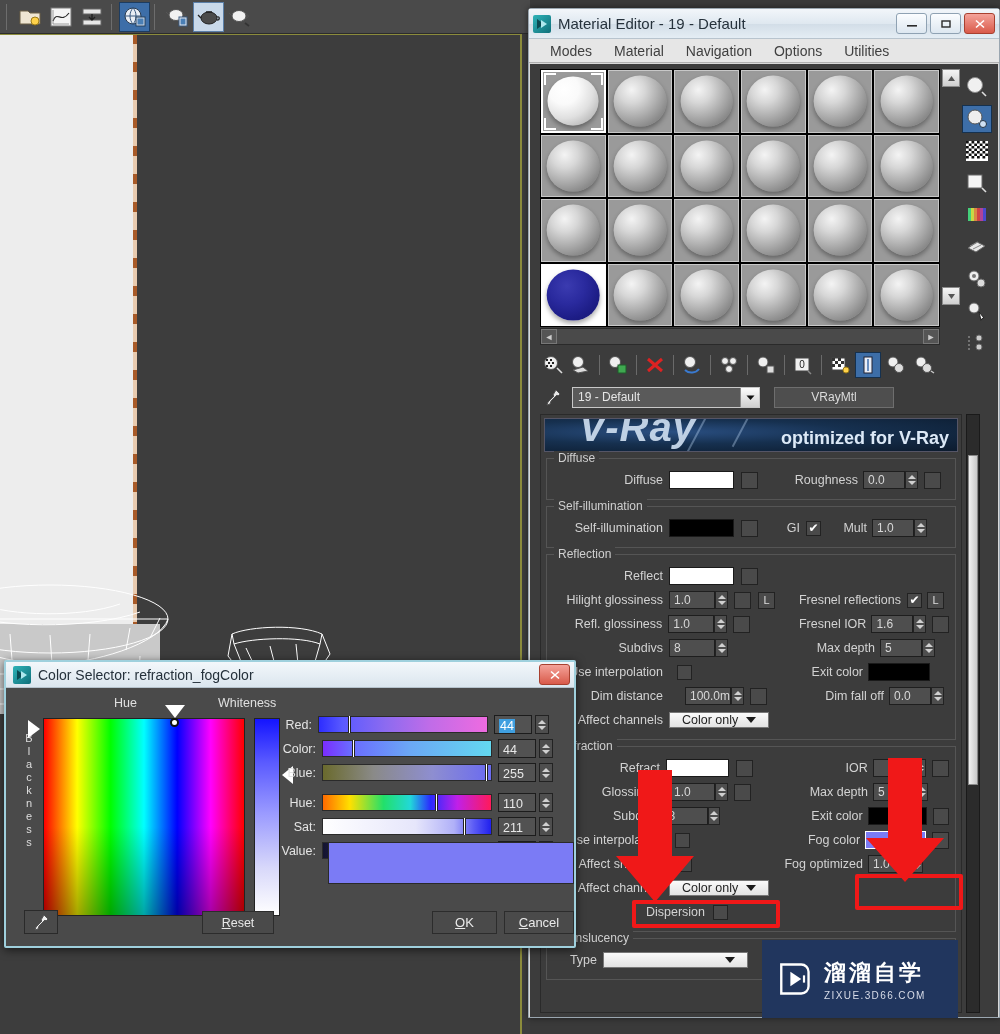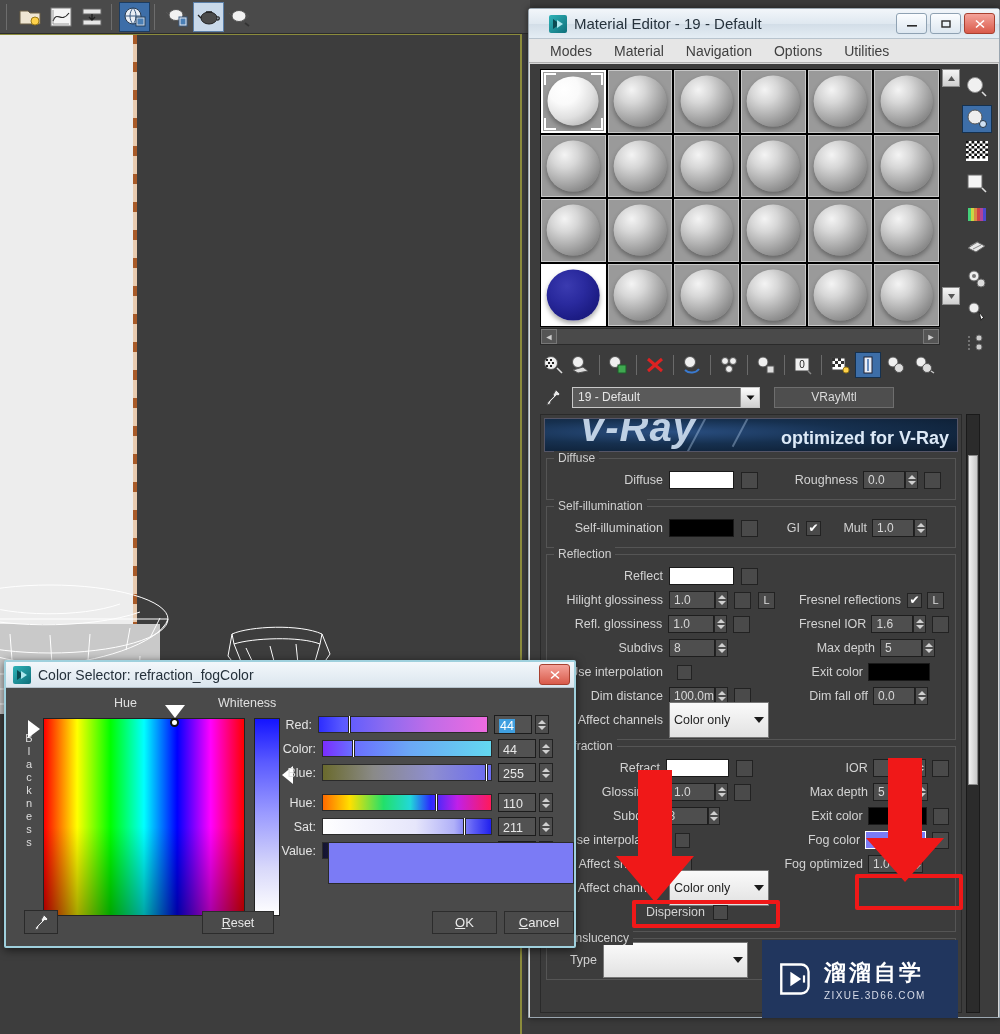--- a/index.html
+++ b/index.html
@@ -58,21 +58,21 @@
   
   .me-win {
     position: absolute; left: 528px; top: 8px; width: 472px; height: 1010px;
     background: #d8d8d8;
     border: 1px solid #9aa6b0;
     border-radius: 3px 3px 0 0;
     box-shadow: 0 0 6px rgba(0,0,0,.5);
   }
   .me-titlebar {
     height: 30px; background: linear-gradient(to bottom,#f2f6fa 0%, #dfe8f0 50%, #d2dde7 51%, #e4edf4 100%);
-    display: flex; align-items: center; padding: 0 4px 0 20px;
+    display: flex; align-items: center; padding: 0 4px 0 4px;
     border-bottom: 1px solid #b8c4ce;
   }
   .me-appicon {
     width: 18px; height: 18px; margin-right: 7px; flex: 0 0 auto;
     background: linear-gradient(135deg,#2fb3b8,#0f6f7a);
     display:flex; align-items:center; justify-content:center;
     border-radius:2px;
   }
   .me-title {
     font-size: 15px; color: #26323c; flex: 1 1 auto;
@@ -235,22 +235,22 @@
   .spin i.up { border-bottom:4px solid #d0d0d0; }
   .spin i.dn { border-top:4px solid #d0d0d0; }
   .cbx {
     width: 15px; height: 15px; background:#4a4a4a; border:1px solid #222;
     display:flex; align-items:center; justify-content:center;
     font-size: 12px; color: #fff; line-height:1;
   }
   .lbtn { width:17px;height:17px;background:#4a4a4a;border:1px solid #222;color:#ddd;font-size:11px;
           display:flex;align-items:center;justify-content:center;}
   .sel-dd {
-    height: 36px; background: linear-gradient(to bottom,#fafafa,#e2e2e2); border:1px solid #777;
-    display:flex; align-items:center; justify-content:space-between; padding: 0 4px;
+    height: 16px; background: linear-gradient(to bottom,#fafafa,#e2e2e2); border:1px solid #777;
+    display:flex; align-items:center; justify-content:space-between; padding: 0 12px;
     font-size: 12.5px; color:#1e1e1e;
   }
   .caret { width:0;height:0;border-left:5px solid transparent;border-right:5px solid transparent;border-top:6px solid #1b1b1b;}
 
   .pscroll {
     position:absolute; right: 18px; top: 350px; width: 14px; bottom: 4px;
     background: #2b2b2b; border:1px solid #1a1a1a;
   }
   .pthumb { position:absolute; left:1px; right:1px; top: 40px; height: 330px;
             background: linear-gradient(to right,#f0f0f0,#c8c8c8); border:1px solid #888;}
@@ -877,21 +877,21 @@
 
           <div class="row">
             <div class="lbl" style="width:110px">Use interpolation</div>
             <div class="cbx" style="margin-left:14px"></div>
             <div class="lbl" style="width:85px;margin-left:86px">Exit color</div>
             <div class="swatch" style="width:62px;background:#000000;margin-left:5px"></div>
           </div>
 
           <div class="row">
             <div class="lbl" style="width:110px">Dim distance</div>
-            <div class="num" style="width:46px;margin-left:6px;overflow:hidden">100.0m</div>
+            <div class="num" style="width:46px;margin-left:22px;overflow:hidden">100.0m</div>
             <div class="spin">
                 <i class="up"></i>
                 <i class="dn"></i>
               </div>
             <div class="mapbtn" style="margin-left:6px"></div>
             <div class="lbl" style="width:85px;margin-left:32px">Dim fall off</div>
             <div class="num" style="width:42px;margin-left:5px">0.0</div>
             <div class="spin">
                 <i class="up"></i>
                 <i class="dn"></i>

